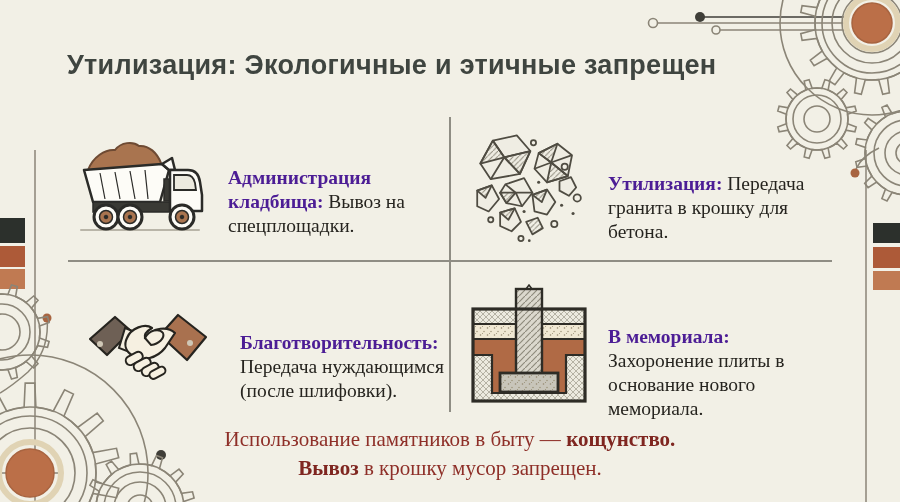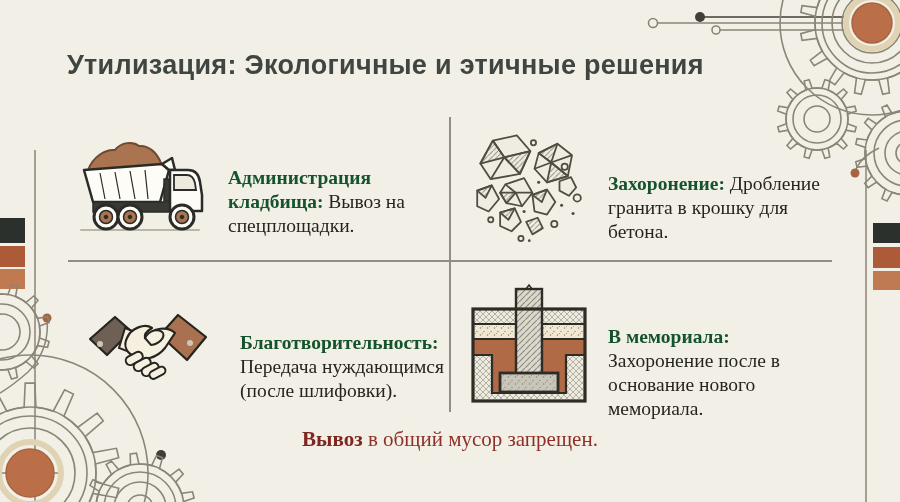--- a/index.html
+++ b/index.html
@@ -13,21 +13,21 @@
   #title{
     position:absolute;left:67px;top:50px;z-index:2;
     font-family:"Liberation Sans",sans-serif;font-weight:bold;
     font-size:27px;letter-spacing:.3px;color:var(--title,#3f4540);
     white-space:nowrap;
   }
   .card-text{
     position:absolute;z-index:2;
     font-size:19.5px;line-height:24px;color:var(--body_text,#26241f);
   }
-  .card-text b{color:#14532d;font-family:Liberation Serif, serif;}
+  .card-text b{color:#4c1d95;font-family:Liberation Serif, serif;}
   .icon-box{position:absolute;z-index:2;}
   #footer{
     position:absolute;left:100px;top:425px;width:700px;z-index:2;
     text-align:center;font-size:21px;line-height:29px;
     color:var(--accent_red,#8e2f28);
   }
   #footer b{color:#7f2620;}
 </style>
 </head>
 <body>
@@ -94,21 +94,21 @@
         <circle cx="30" cy="473" r="31" fill="none" stroke="#e0d3b4" stroke-width="6"></circle>
         <circle cx="30" cy="473" r="24" fill="#bb6f48" stroke="#a86440" stroke-width="1.5"></circle>
         <path d="M184.0,508.0 L183.5,514.4 L194.1,518.0 L192.5,524.2 L181.5,522.6 L179.0,528.4 L175.6,533.9 L183.2,542.0 L179.0,546.8 L170.0,540.2 L165.0,544.2 L159.5,547.4 L162.5,558.2 L156.5,560.5 L151.6,550.5 L145.3,551.7 L138.9,552.0 L136.5,562.9 L130.2,562.1 L130.5,551.0 L124.4,549.1 L118.6,546.5 L111.4,555.0 L106.2,551.4 L111.6,541.6 L107.1,537.2 L103.2,532.1 L92.9,536.3 L89.9,530.7 L99.2,524.6 L97.3,518.5 L96.2,512.2 L85.1,511.2 L85.1,504.8 L96.2,503.8 L97.3,497.5 L99.2,491.4 L89.9,485.3 L92.9,479.7 L103.2,483.9 L107.1,478.8 L111.6,474.4 L106.2,464.6 L111.4,461.0 L118.6,469.5 L124.4,466.9 L130.5,465.0 L130.2,453.9 L136.5,453.1 L138.9,464.0 L145.3,464.3 L151.6,465.5 L156.5,455.5 L162.5,457.8 L159.5,468.6 L165.0,471.8 L170.0,475.8 L179.0,469.2 L183.2,474.0 L175.6,482.1 L179.0,487.6 L181.5,493.4 L192.5,491.8 L194.1,498.0 L183.5,501.6 Z" fill="none" stroke="#8b8577" stroke-width="1.6"></path>
         <circle cx="140" cy="508" r="44" fill="none" stroke="#8b8577" stroke-width="1.6"></circle>
         <circle cx="140" cy="508" r="36" fill="none" stroke="#8b8577" stroke-width="1.6"></circle>
         <circle cx="140" cy="508" r="26" fill="none" stroke="#8b8577" stroke-width="1.6"></circle>
         <circle cx="140" cy="508" r="13" fill="none" stroke="#8b8577" stroke-width="1.6"></circle>
       </g>
   </svg>
 
-  <div id="title">Утилизация: Экологичные и этичные решения</div>
+  <div id="title">Утилизация: Экологичные и этичные запрещен</div>
 
   <div class="icon-box" style="left:75px;top:137px">
     <svg width="130" height="100" viewBox="0 0 130 100">
       <line x1="6" y1="93" x2="124" y2="93" stroke="#b9b5a8" stroke-width="2" stroke-linecap="round"></line>
       <path d="M13,33 C18,20 30,12 40,13 C46,5 58,4 64,9 C74,8 82,16 86,26 L87,33 Z" fill="#a9744f" stroke="#6e4a33" stroke-width="2"></path>
       <polygon points="9,33 87,27 94,33 85,65 18,65" fill="#fdfcf7" stroke="#2b2b28" stroke-width="2.5" stroke-linejoin="round"></polygon>
       <polygon points="87,27 97,21 100,33 94,33" fill="#fdfcf7" stroke="#2b2b28" stroke-width="2.5" stroke-linejoin="round"></polygon>
       <line x1="25" y1="36" x2="30" y2="62" stroke="#2b2b28" stroke-width="1.2"></line>
       <line x1="40" y1="35" x2="45" y2="62" stroke="#2b2b28" stroke-width="1.2"></line>
       <line x1="55" y1="34" x2="60" y2="62" stroke="#2b2b28" stroke-width="1.2"></line>
@@ -171,21 +171,21 @@
       <g fill="#4f4c42">
         <circle cx="64" cy="50" r="1.5"></circle>
           <circle cx="50" cy="78" r="1.5"></circle>
         <circle cx="86" cy="72" r="1.5"></circle>
           <circle cx="55" cy="106" r="1.3"></circle>
         <circle cx="97" cy="80" r="1.5"></circle>
       </g>
     </svg>
   </div>
   <p class="card-text" style="left:608px;top:152px;width:212px">
-    <b>Захоронение:</b><span> Дробление гранита в крошку для бетона.</span>
+    <b>Утилизация:</b><span> Передача гранита в крошку для бетона.</span>
   </p>
 
   <div class="icon-box" style="left:85px;top:298px">
     <svg width="130" height="100" viewBox="0 0 130 100">
       <polygon points="5,41 30,19 46,33 22,57" fill="#6e6055" stroke="#26241f" stroke-width="2.2" stroke-linejoin="round"></polygon>
       <circle cx="15" cy="46" r="3" fill="#cfc7b6"></circle>
       <polygon points="93,17 121,39 102,62 75,37" fill="#a9714f" stroke="#26241f" stroke-width="2.2" stroke-linejoin="round"></polygon>
       <circle cx="105" cy="45" r="3" fill="#cfc7b6"></circle>
       <polygon points="40,30 70,42 60,60 34,50" fill="#f6f0e1" stroke="#26241f" stroke-width="2"></polygon>
       <path d="M42,40 C46,30 60,25 67,30 C62,33 59,37 60,40 C68,29 83,28 90,35 L80,50 C72,60 58,64 48,58 C40,53 39,46 42,40 Z" fill="#f6f0e1" stroke="#26241f" stroke-width="2.2" stroke-linejoin="round"></path>
@@ -230,20 +230,21 @@
       <rect x="51" y="5" width="26" height="86" fill="url(#fcolh)"></rect>
       <rect x="51" y="5" width="26" height="86" fill="none" stroke="#2e2c26" stroke-width="2.4"></rect>
       <path d="M61,5 L64,1 L67,5" fill="none" stroke="#2e2c26" stroke-width="1.5"></path>
       <rect x="35" y="89" width="58" height="19" fill="#c8c5ba"></rect>
       <rect x="35" y="89" width="58" height="19" fill="url(#fsand)"></rect>
       <rect x="35" y="89" width="58" height="19" fill="none" stroke="#2e2c26" stroke-width="2.8"></rect>
       <rect x="8" y="25" width="112" height="92" fill="none" stroke="#2e2c26" stroke-width="3.2"></rect>
     </svg>
   </div>
   <p class="card-text" style="left:608px;top:305px;width:220px">
-    <b>В мемориала:</b><span> Захоронение после в основание нового мемориала.</span>
+    <b>В мемориала:</b><span> Захоронение плиты в основание нового мемориала.</span>
   </p>
 
   <div id="footer">
-    <div><b>Вывоз</b><span> в общий мусор запрещен.</span></div>
+    <div><span>Использование памятников в быту — </span><b>кощунство.</b></div>
+    <div><b>Вывоз</b><span> в крошку мусор запрещен.</span></div>
   </div>
 
 </div>
 
 </body></html>

